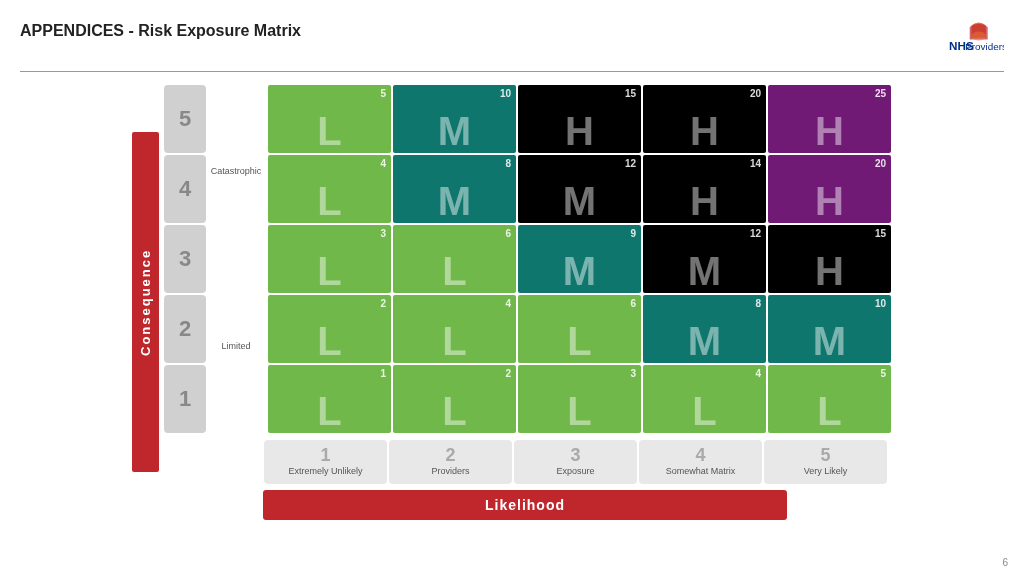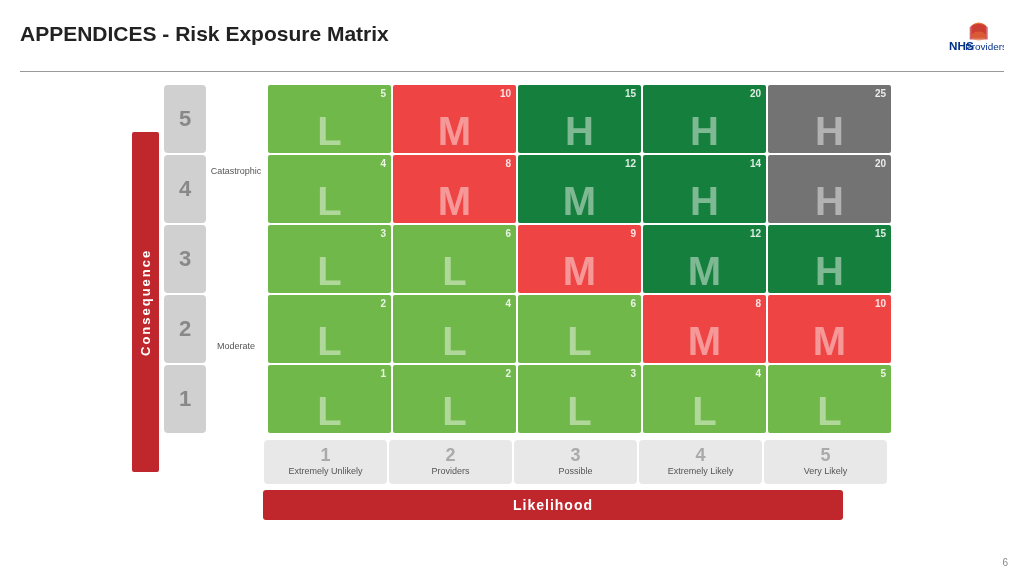--- a/index.html
+++ b/index.html
@@ -21,21 +21,21 @@
     }
 
     .header {
       display: flex;
       justify-content: space-between;
       align-items: flex-start;
       margin-bottom: 8px;
     }
 
     .title {
-      font-size: 21px;
+      font-size: 16px;
       font-weight: bold;
       color: #222;
       margin-top: 4px;
     }
 
     .logo-container {
       display: flex;
       align-items: center;
       text-align: right;
     }
@@ -139,23 +139,23 @@
       font-weight: bold;
       color: rgba(255,255,255,0.45);
       position: absolute;
       bottom: 2px;
       left: 50%;
       transform: translateX(-50%);
       line-height: 1;
     }
 
     .green { background: #70b84a; }
-    .yellow { background: #ef4444; text-decoration: underline; }
-    .orange { background: #15803d; }
-    .red { background: #737373; }
+    .yellow { background: #0f766e; text-decoration: underline; }
+    .orange { background: #000000; }
+    .red { background: #701a75; }
 
     .col-labels-row {
       display: flex;
       flex-direction: row;
       margin-top: 6px;
       margin-left: 100px;
     }
 
     .col-label-badge {
       width: 123px;
@@ -187,21 +187,21 @@
 
     .likelihood-bar {
       background: #c0272d;
       color: #fff;
       font-size: 14px;
       font-weight: bold;
       text-align: center;
       padding: 7px 0;
       border-radius: 3px;
       margin-top: 6px;
-      width: 580px;
+      width: 524px;
       margin-left: 100px;
       letter-spacing: 1px;
     }
 
     .page-number {
       position: absolute;
       bottom: 8px;
       right: 16px;
       font-size: 10px;
       color: #888;
@@ -249,21 +249,21 @@
           <div style="display:flex;flex-direction:column;width:42px;margin-right:2px;">
             <div class="number-badge">5</div>
             <div class="number-badge">4</div>
             <div class="number-badge">3</div>
             <div class="number-badge">2</div>
             <div class="number-badge">1</div>
           </div>
 
           <div style="display:flex;flex-direction:column;width:58px;margin-right:2px;">
             <div class="row-name">Catastrophic</div>
-            <div class="row-name">Moderate</div>
+            <div class="row-name">Limited</div>
           </div>
 
           <div style="display:flex;flex-direction:column;">
 
             <div class="grid-row">
               <div class="grid-cell green">
                 <span class="cell-number">5</span>
                 <span class="cell-letter">L</span>
               </div>
               <div class="grid-cell yellow">
@@ -383,25 +383,25 @@
           <div class="col-label-badge">
             <span class="col-number">1</span>
             <span class="col-name">Extremely Unlikely</span>
           </div>
           <div class="col-label-badge">
             <span class="col-number">2</span>
             <span class="col-name">Providers</span>
           </div>
           <div class="col-label-badge">
             <span class="col-number">3</span>
-            <span class="col-name">Possible</span>
+            <span class="col-name">Exposure</span>
           </div>
           <div class="col-label-badge">
             <span class="col-number">4</span>
-            <span class="col-name">Extremely Likely</span>
+            <span class="col-name">Somewhat Matrix</span>
           </div>
           <div class="col-label-badge">
             <span class="col-number">5</span>
             <span class="col-name">Very Likely</span>
           </div>
         </div>
 
         <div class="likelihood-bar">Likelihood</div>
 
       </div>

